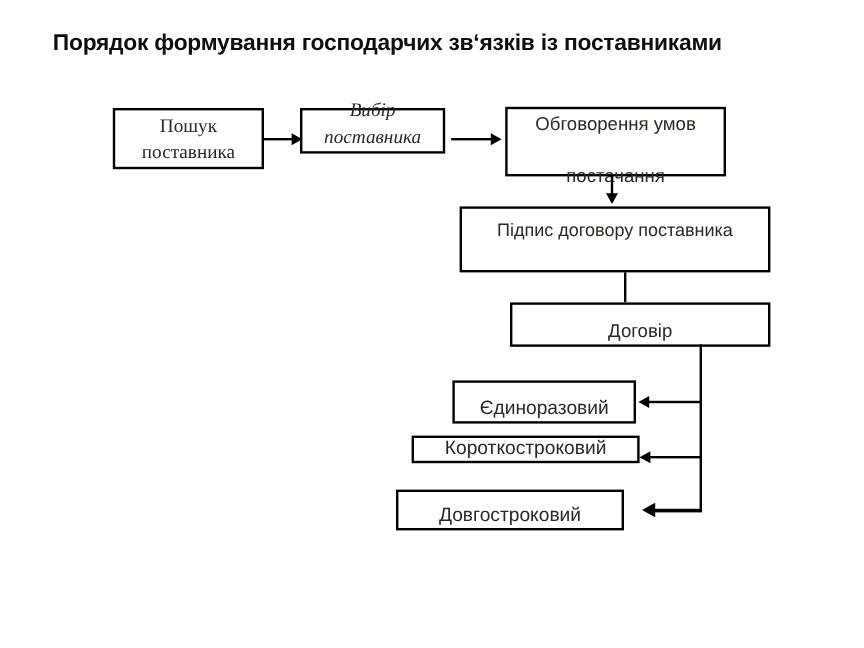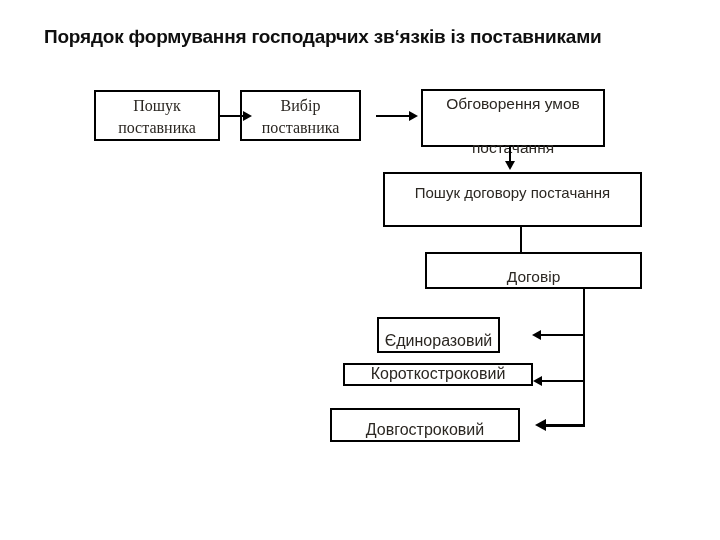--- a/index.html
+++ b/index.html
@@ -67,52 +67,52 @@
 
 <div class="slide">
 
   <h1 class="title">Порядок формування господарчих зв‘язків із поставниками</h1>
 
   <div class="box serif" style="left:94px;top:90px;width:126px;height:51px;">
     <span>Пошук</span>
     <span>поставника</span>
   </div>
 
-  <div class="box serif" style="left:240px;top:90px;width:121px;height:51px;">
+  <div class="box serif" style="left:250px;top:90px;width:121px;height:38px;font-style:italic;">
     <span>Вибір</span>
     <span>поставника</span>
   </div>
 
   <div class="box sans discuss" style="left:421px;top:89px;width:184px;height:58px;">
     <span>Обговорення умов</span>
     <span>постачання</span>
   </div>
 
   <div class="line" style="left:220px;top:115px;width:24px;height:2px;"></div>
   <div class="tri tri-right" style="left:243px;top:111px;"></div>
 
   <div class="line" style="left:376px;top:115px;width:34px;height:2px;"></div>
   <div class="tri tri-right" style="left:409px;top:111px;"></div>
 
   <div class="line" style="left:509px;top:146px;width:2px;height:16px;"></div>
   <div class="tri tri-down" style="left:505px;top:161px;"></div>
 
   <div class="box sans sign" style="left:383px;top:172px;width:259px;height:55px;">
-    <span>Пошук договору постачання</span>
+    <span>Підпис договору поставника</span>
   </div>
 
   <div class="line" style="left:520px;top:227px;width:2px;height:25px;"></div>
 
   <div class="box sans" style="left:425px;top:252px;width:217px;height:37px;">
     <span>Договір</span>
   </div>
 
   <div class="line" style="left:583px;top:287px;width:2px;height:139px;"></div>
 
-  <div class="box sans" style="left:377px;top:317px;width:123px;height:36px;">
+  <div class="box sans" style="left:377px;top:317px;width:153px;height:36px;">
     <span class="type-label">Єдиноразовий</span>
   </div>
   <div class="tri tri-left" style="left:532px;top:330px;"></div>
   <div class="line" style="left:540px;top:334px;width:44px;height:2px;"></div>
 
   <div class="box sans" style="left:343px;top:363px;width:190px;height:23px;">
     <span class="type-label">Короткостроковий</span>
   </div>
   <div class="tri tri-left" style="left:533px;top:376px;"></div>
   <div class="line" style="left:541px;top:380px;width:43px;height:2px;"></div>

